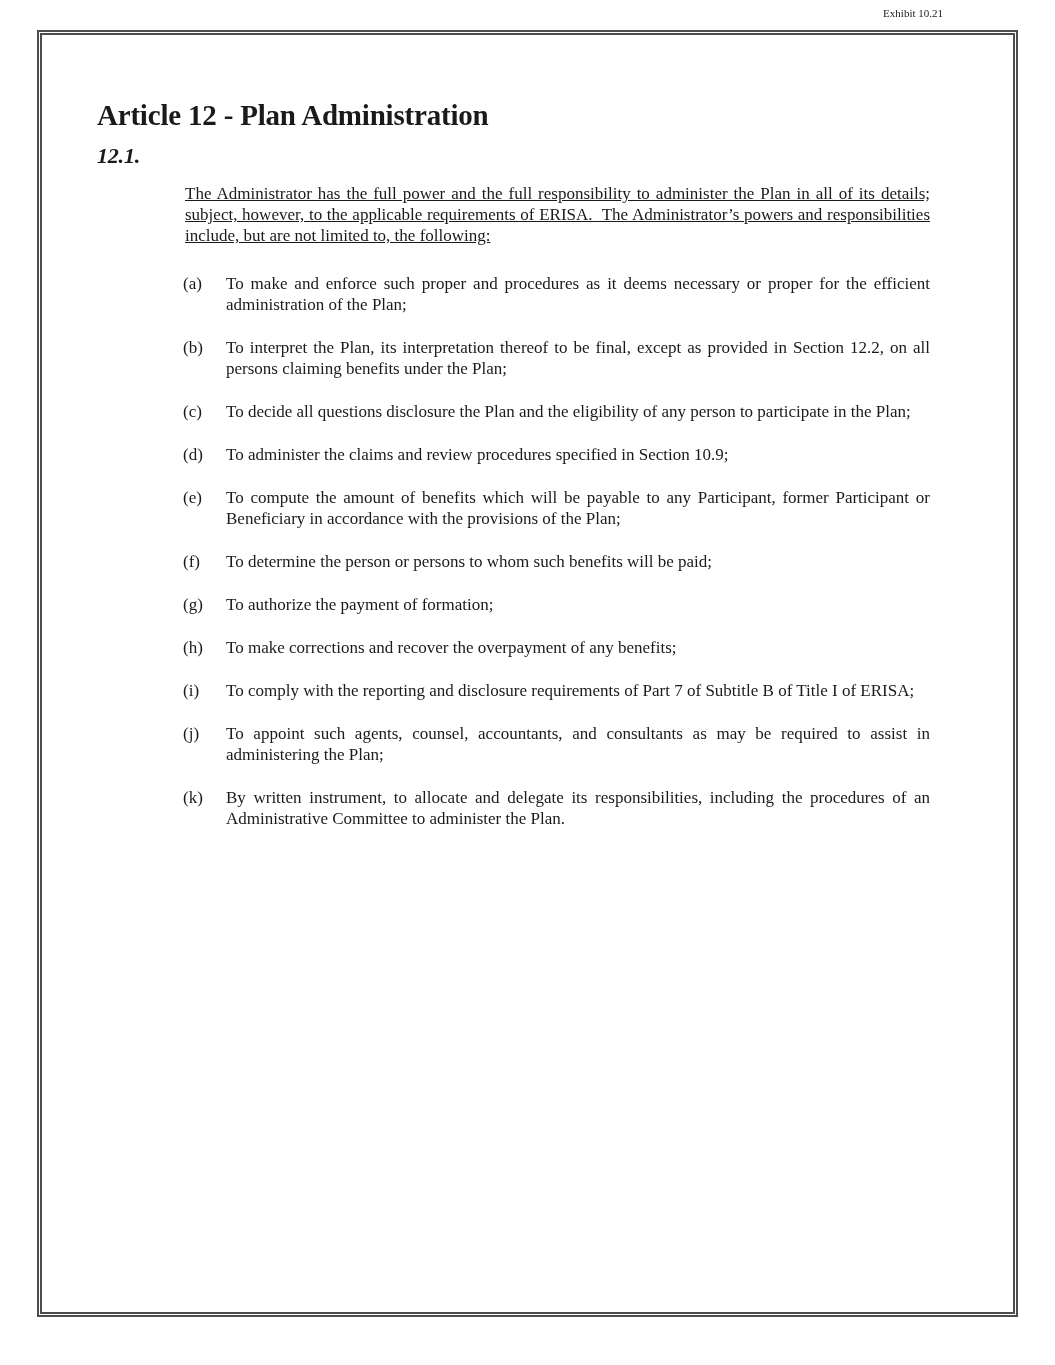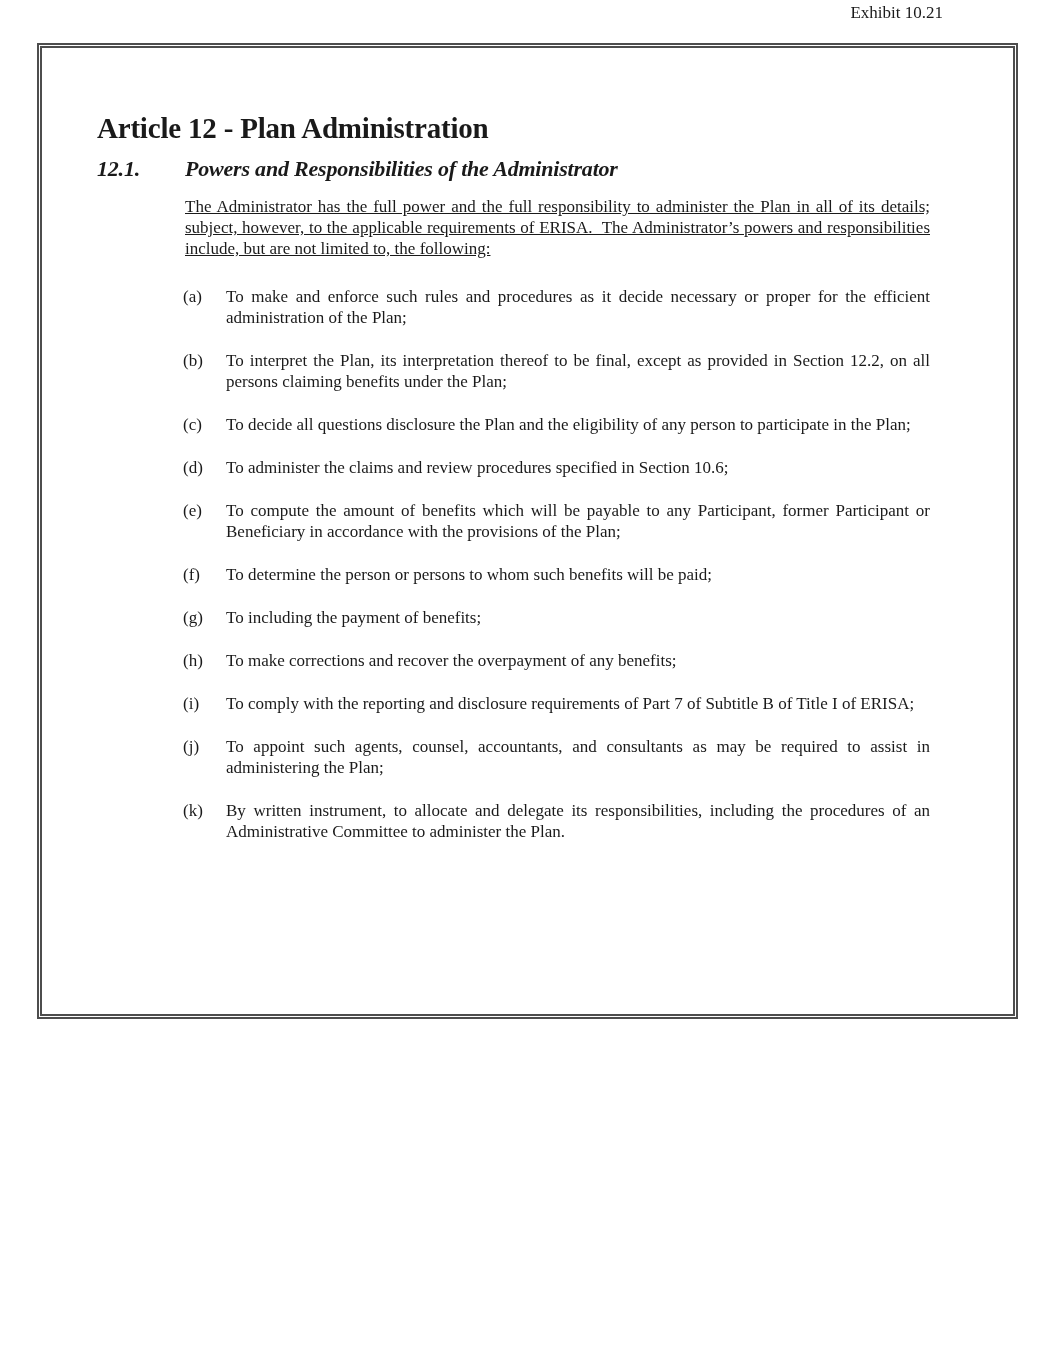--- a/index.html
+++ b/index.html
@@ -10,31 +10,31 @@
   .page {
     position: relative;
     width: 1055px;
     height: 1365px;
     background: #ffffff;
     font-family: "Liberation Serif", "DejaVu Serif", serif;
     color: #1a1a1a;
     overflow: hidden;
   }
   .exhibit-line {
-    height: 43px;
+    height: 30px;
     box-sizing: border-box;
     padding: 3px 112px 0 0;
     text-align: right;
-    font-size: 17px;
+    font-size: 11px;
     line-height: 20px;
   }
   .frame {
     box-sizing: border-box;
     margin: 0 37px;
-    height: 976px;
+    height: 1287px;
     border: 5px double #4d4d4d;
     background: #ffffff;
   }
   .content {
     box-sizing: border-box;
     padding: 64px 83px 0 55px;
   }
   .article-title {
     margin: 0;
     font-size: 29px;
@@ -95,60 +95,59 @@
 
   <div class="exhibit-line">Exhibit 10.21</div>
 
   <div class="frame">
     <div class="content">
 
       <h1 class="article-title">Article 12 - Plan Administration</h1>
 
       <div class="section-head">
         <span class="sec-num">12.1.</span>
-        <span class="sec-title">Powers and Responsibilities of the Administrator</span>
       </div>
 
       <p class="intro">The Administrator has the full power and the full responsibility to administer the Plan in all of its details; subject, however, to the applicable requirements of ERISA.&nbsp; The Administrator’s powers and responsibilities include, but are not limited to, the following:</p>
 
       <div class="items">
 
         <div class="item first">
           <span class="marker">(a)</span>
-          <span class="item-text">To make and enforce such rules and procedures as it decide necessary or proper for the efficient administration of the Plan;</span>
+          <span class="item-text">To make and enforce such proper and procedures as it deems necessary or proper for the efficient administration of the Plan;</span>
         </div>
 
         <div class="item">
           <span class="marker">(b)</span>
           <span class="item-text">To interpret the Plan, its interpretation thereof to be final, except as provided in Section 12.2, on all persons claiming benefits under the Plan;</span>
         </div>
 
         <div class="item">
           <span class="marker">(c)</span>
           <span class="item-text">To decide all questions disclosure the Plan and the eligibility of any person to participate in the Plan;</span>
         </div>
 
         <div class="item">
           <span class="marker">(d)</span>
-          <span class="item-text">To administer the claims and review procedures specified in Section 10.6;</span>
+          <span class="item-text">To administer the claims and review procedures specified in Section 10.9;</span>
         </div>
 
         <div class="item">
           <span class="marker">(e)</span>
           <span class="item-text">To compute the amount of benefits which will be payable to any Participant, former Participant or Beneficiary in accordance with the provisions of the Plan;</span>
         </div>
 
         <div class="item">
           <span class="marker">(f)</span>
           <span class="item-text">To determine the person or persons to whom such benefits will be paid;</span>
         </div>
 
         <div class="item">
           <span class="marker">(g)</span>
-          <span class="item-text">To including the payment of benefits;</span>
+          <span class="item-text">To authorize the payment of formation;</span>
         </div>
 
         <div class="item">
           <span class="marker">(h)</span>
           <span class="item-text">To make corrections and recover the overpayment of any benefits;</span>
         </div>
 
         <div class="item">
           <span class="marker">(i)</span>
           <span class="item-text">To comply with the reporting and disclosure requirements of Part 7 of Subtitle B of Title I of ERISA;</span>

